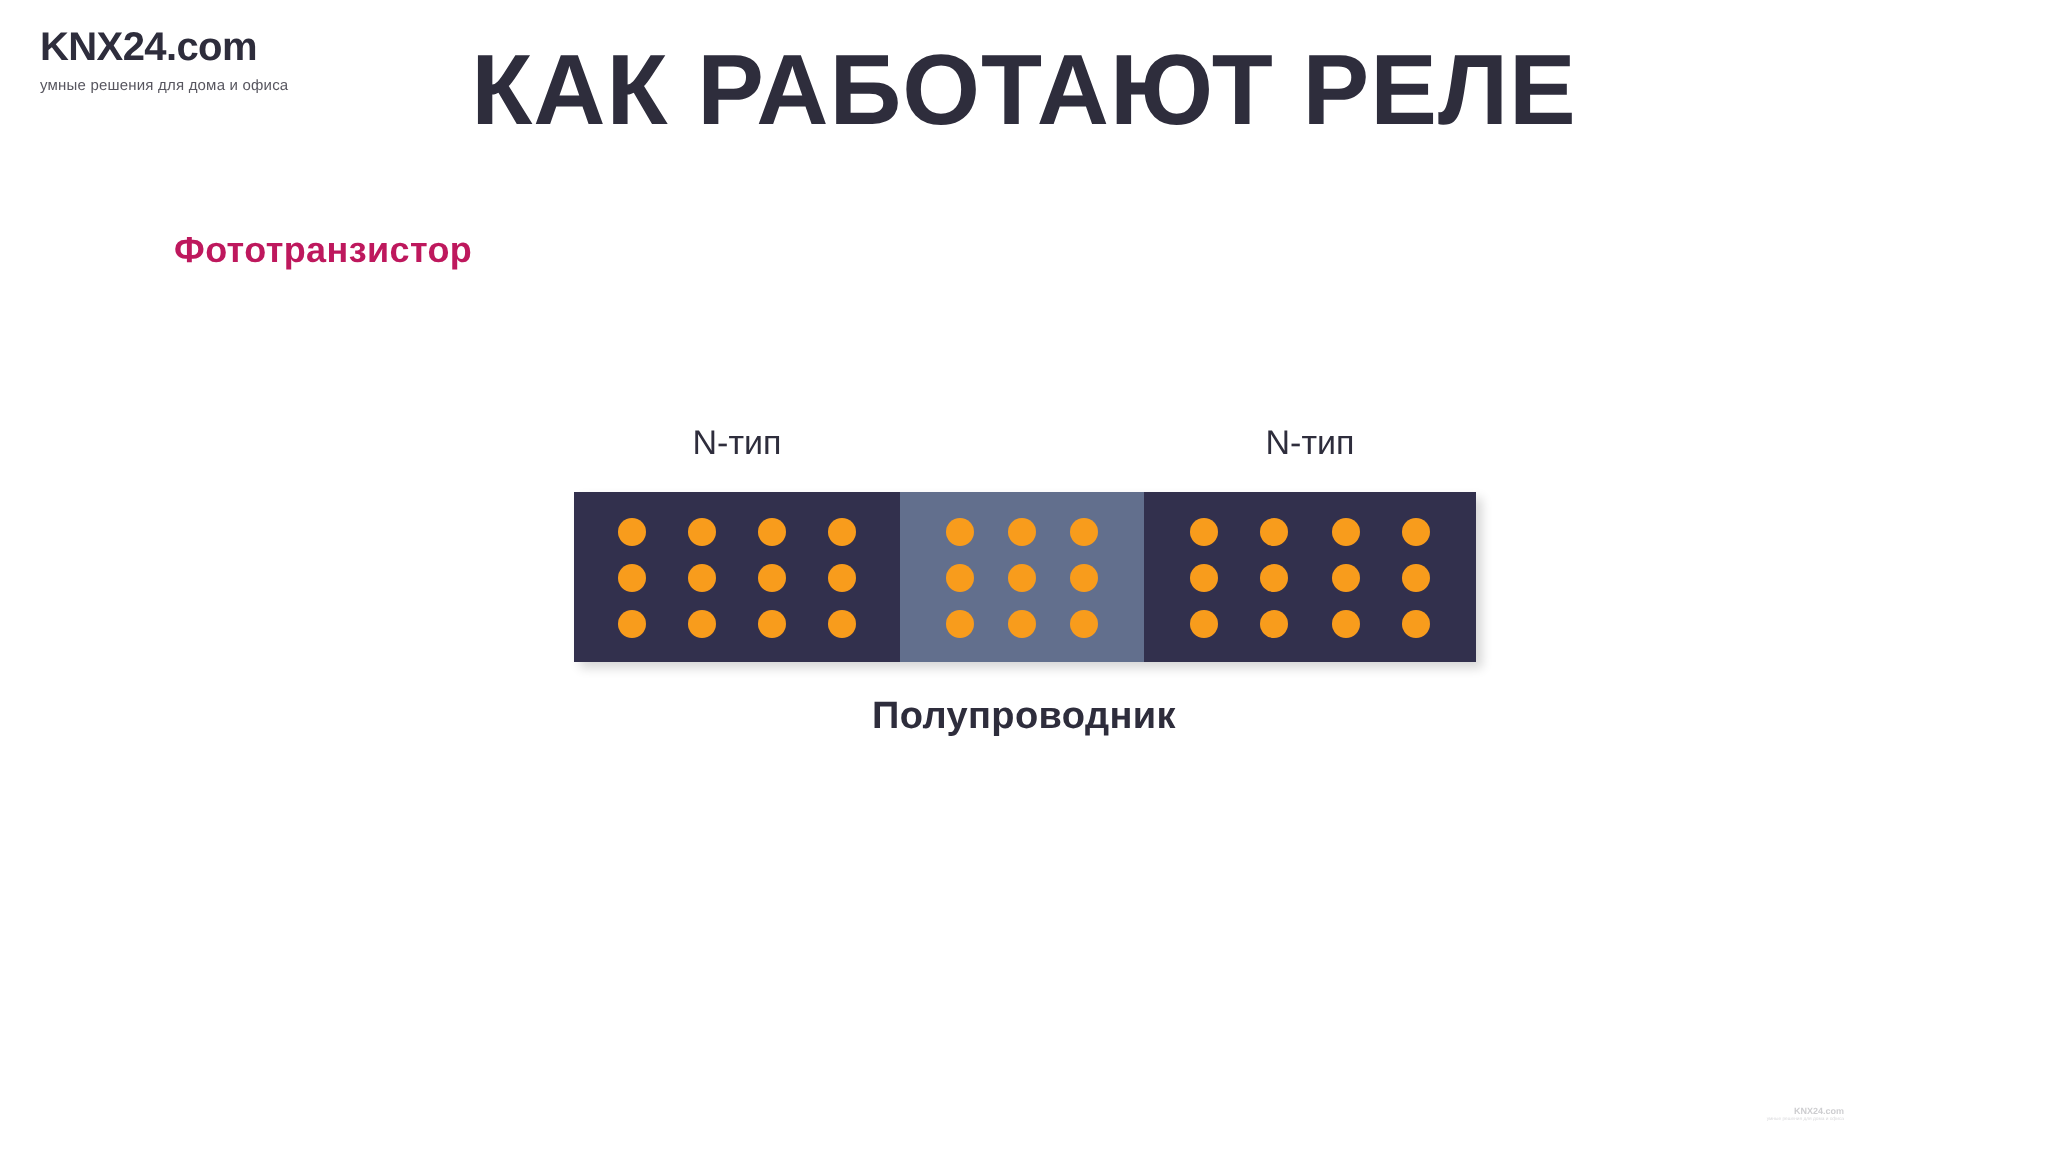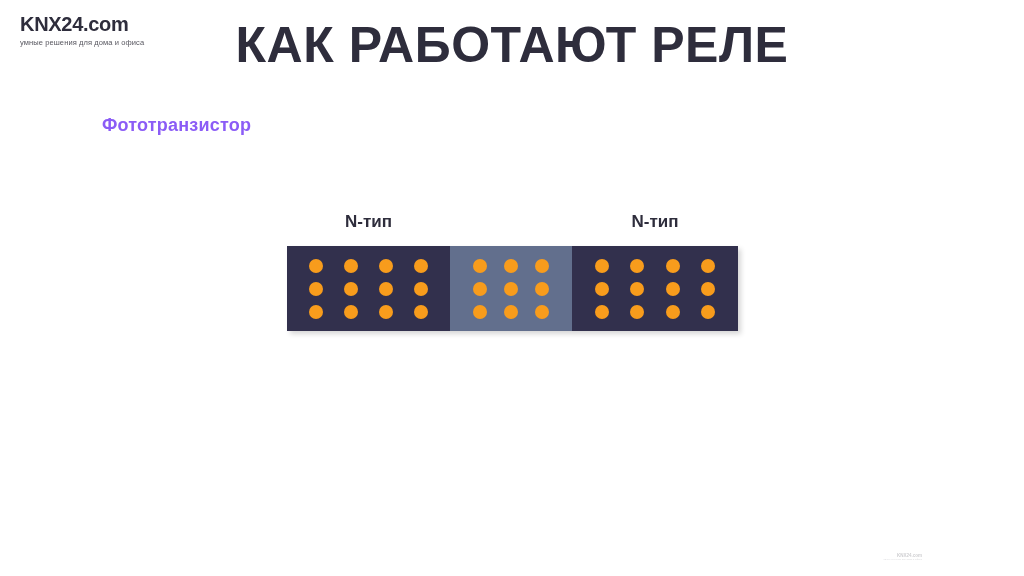--- a/index.html
+++ b/index.html
@@ -55,45 +55,45 @@
     font-weight: bold;
     color: #2e2d3c;
     letter-spacing: 0.5px;
     line-height: 1.1;
     box-sizing: border-box;
   }
 
   
   .subtitle {
     position: absolute;
-    left: 102px;
+    left: 87px;
     top: 115px;
     font-size: 18px;
     font-weight: bold;
-    color: #8b5cf6;
+    color: #be185d;
     letter-spacing: 0.2px;
   }
 
   
   .diagram {
     position: absolute;
     left: 287px;
     top: 212px;
     width: 451px;
   }
   .region-labels {
     position: relative;
     height: 30px;
     width: 451px;
   }
   .region-label {
     position: absolute;
     top: 0;
     font-size: 17px;
-    font-weight: bold;
+    font-weight: normal;
     color: #2e2d3c;
     text-align: center;
     white-space: nowrap;
   }
   .region-label.n1 { left: 0;     width: 163px; }
   .region-label.p  { left: 163px; width: 122px; }
   .region-label.n2 { left: 285px; width: 166px; }
 
   .bar {
     position: relative;
@@ -247,19 +247,20 @@
         <div class="dot-col">
           <span class="dot"></span>
           <span class="dot"></span>
           <span class="dot"></span>
         </div>
       </div>
 
     </div>
   </div>
 
+  <div class="semiconductor-label">Полупроводник</div>
 
   <div class="watermark">
     <div class="watermark-name">KNX24.com</div>
     <div class="watermark-tagline">умные решения для дома и офиса</div>
   </div>
 
 </div>
 
 </body></html>

